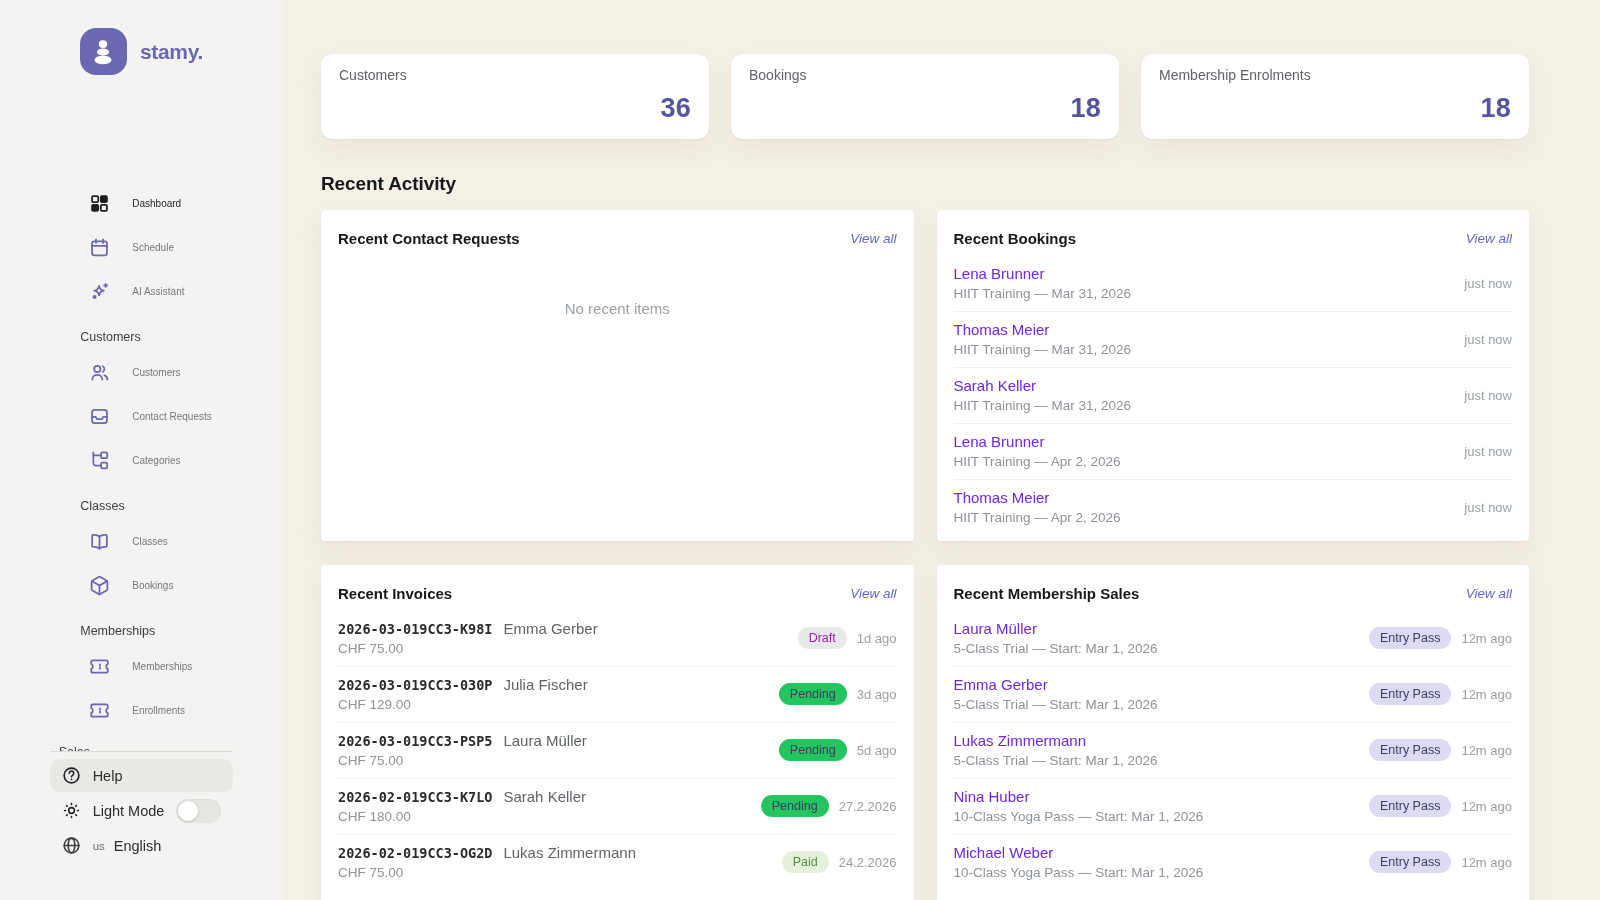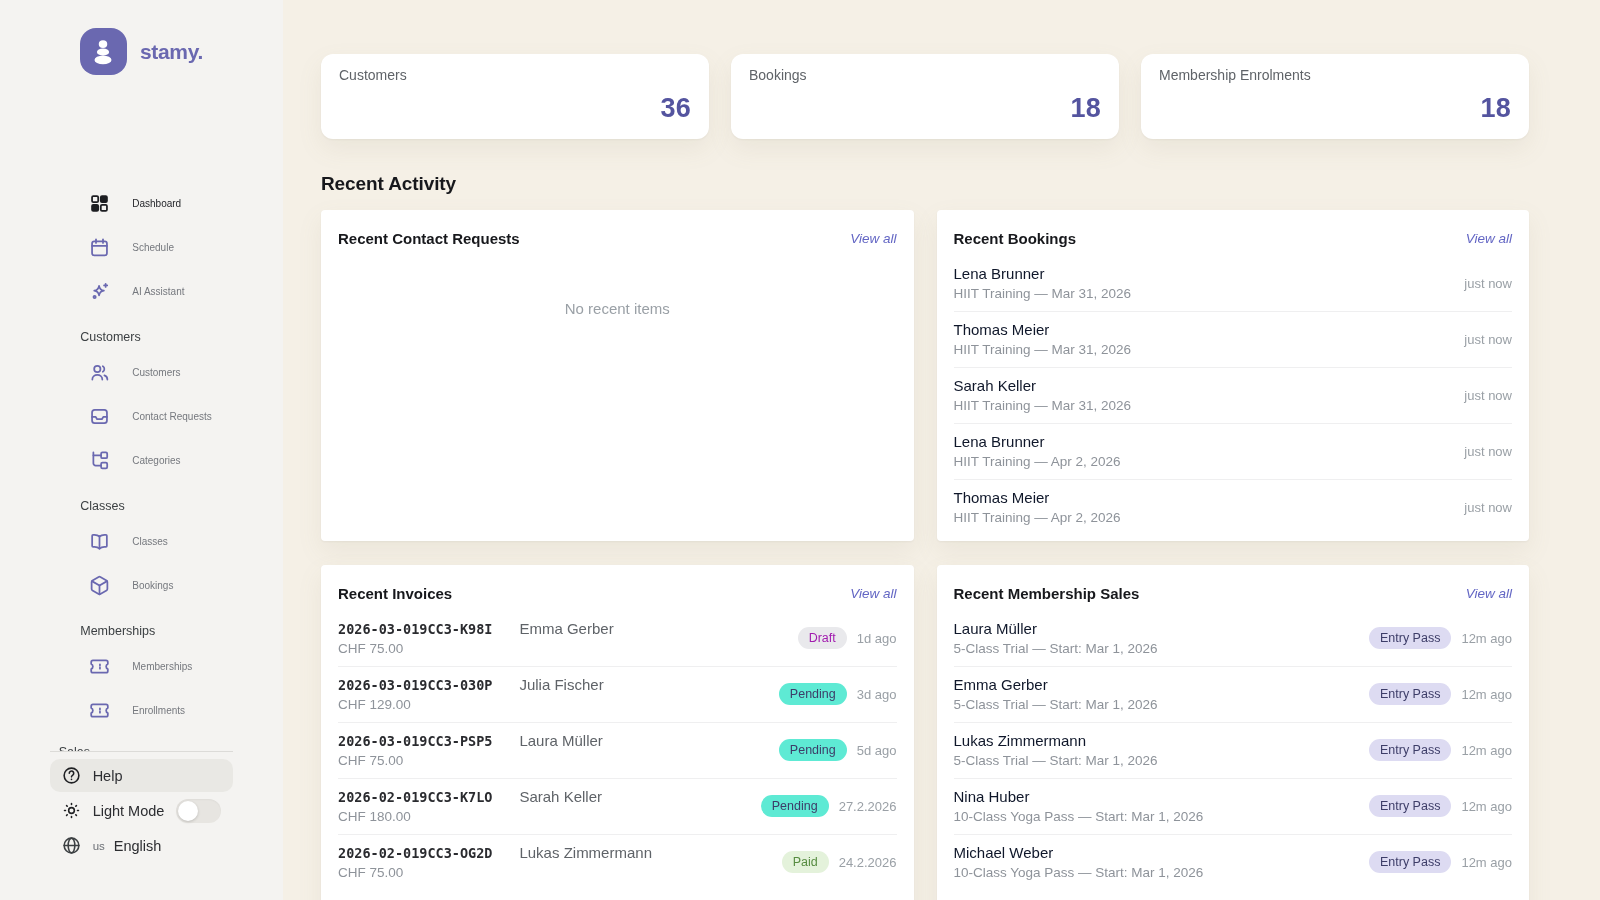--- a/index.html
+++ b/index.html
@@ -93,38 +93,38 @@
   .view-all { font-size:13.5px; color:#6366c4; cursor:pointer; text-decoration:none;font-style:italic; }
 
   .empty-note { text-align:center; color:#9aa0a6; font-size:15px; padding-top:44px; }
 
   .row {
     display:flex; align-items:center; justify-content:space-between;
     padding:9px 0 10px 0; cursor:pointer;
   }
   .row + .row { border-top:1px solid #efeff0; }
   .row-left { min-width:0; }
-  .row-name { font-size:15px; font-weight:500; color:#0f172a; }
+  .row-name { font-size:15px; font-weight:500; color:#6d28d9; }
   .row-sub { font-size:13.5px; color:#8e939a; margin-top:4px; }
   .row-right { display:flex; align-items:center; gap:10px; flex:none; }
   .time { font-size:13px; color:#9aa0a6; }
 
-  .inv-line1 { display:flex; align-items:baseline; gap:27px; }
+  .inv-line1 { display:flex; align-items:baseline; gap:11px; }
   .inv-id {
     font-family:"DejaVu Sans Mono","Liberation Mono",monospace;
     font-size:13.5px; font-weight:700; color:#2a2b2f; letter-spacing:0;
   }
   .inv-name { font-size:15px; color:#5f6368; }
   .inv-amount { font-size:13.5px; color:#8e939a; margin-top:4px; }
 
   .badge {
     font-size:12.5px; padding:4px 11px; border-radius:999px; white-space:nowrap;
   }
   .badge-draft   { background:#e9e9ec; color:#a21caf; }
-  .badge-pending { background:#5eead4; color:#3d3d68; }
+  .badge-pending { background:#22c55e; color:#3d3d68; }
   .badge-paid    { background:#e4f2db; color:#568b40; }
   .badge-entry   { background:#dddbf2; color:#3d3d68; }
 </style>
 </head>
 <body>
 
 <aside class="sidebar">
   <div class="logo-row">
     <span class="logo-mark">
       <svg width="30" height="30" viewBox="0 0 24 24" fill="#ffffff">

